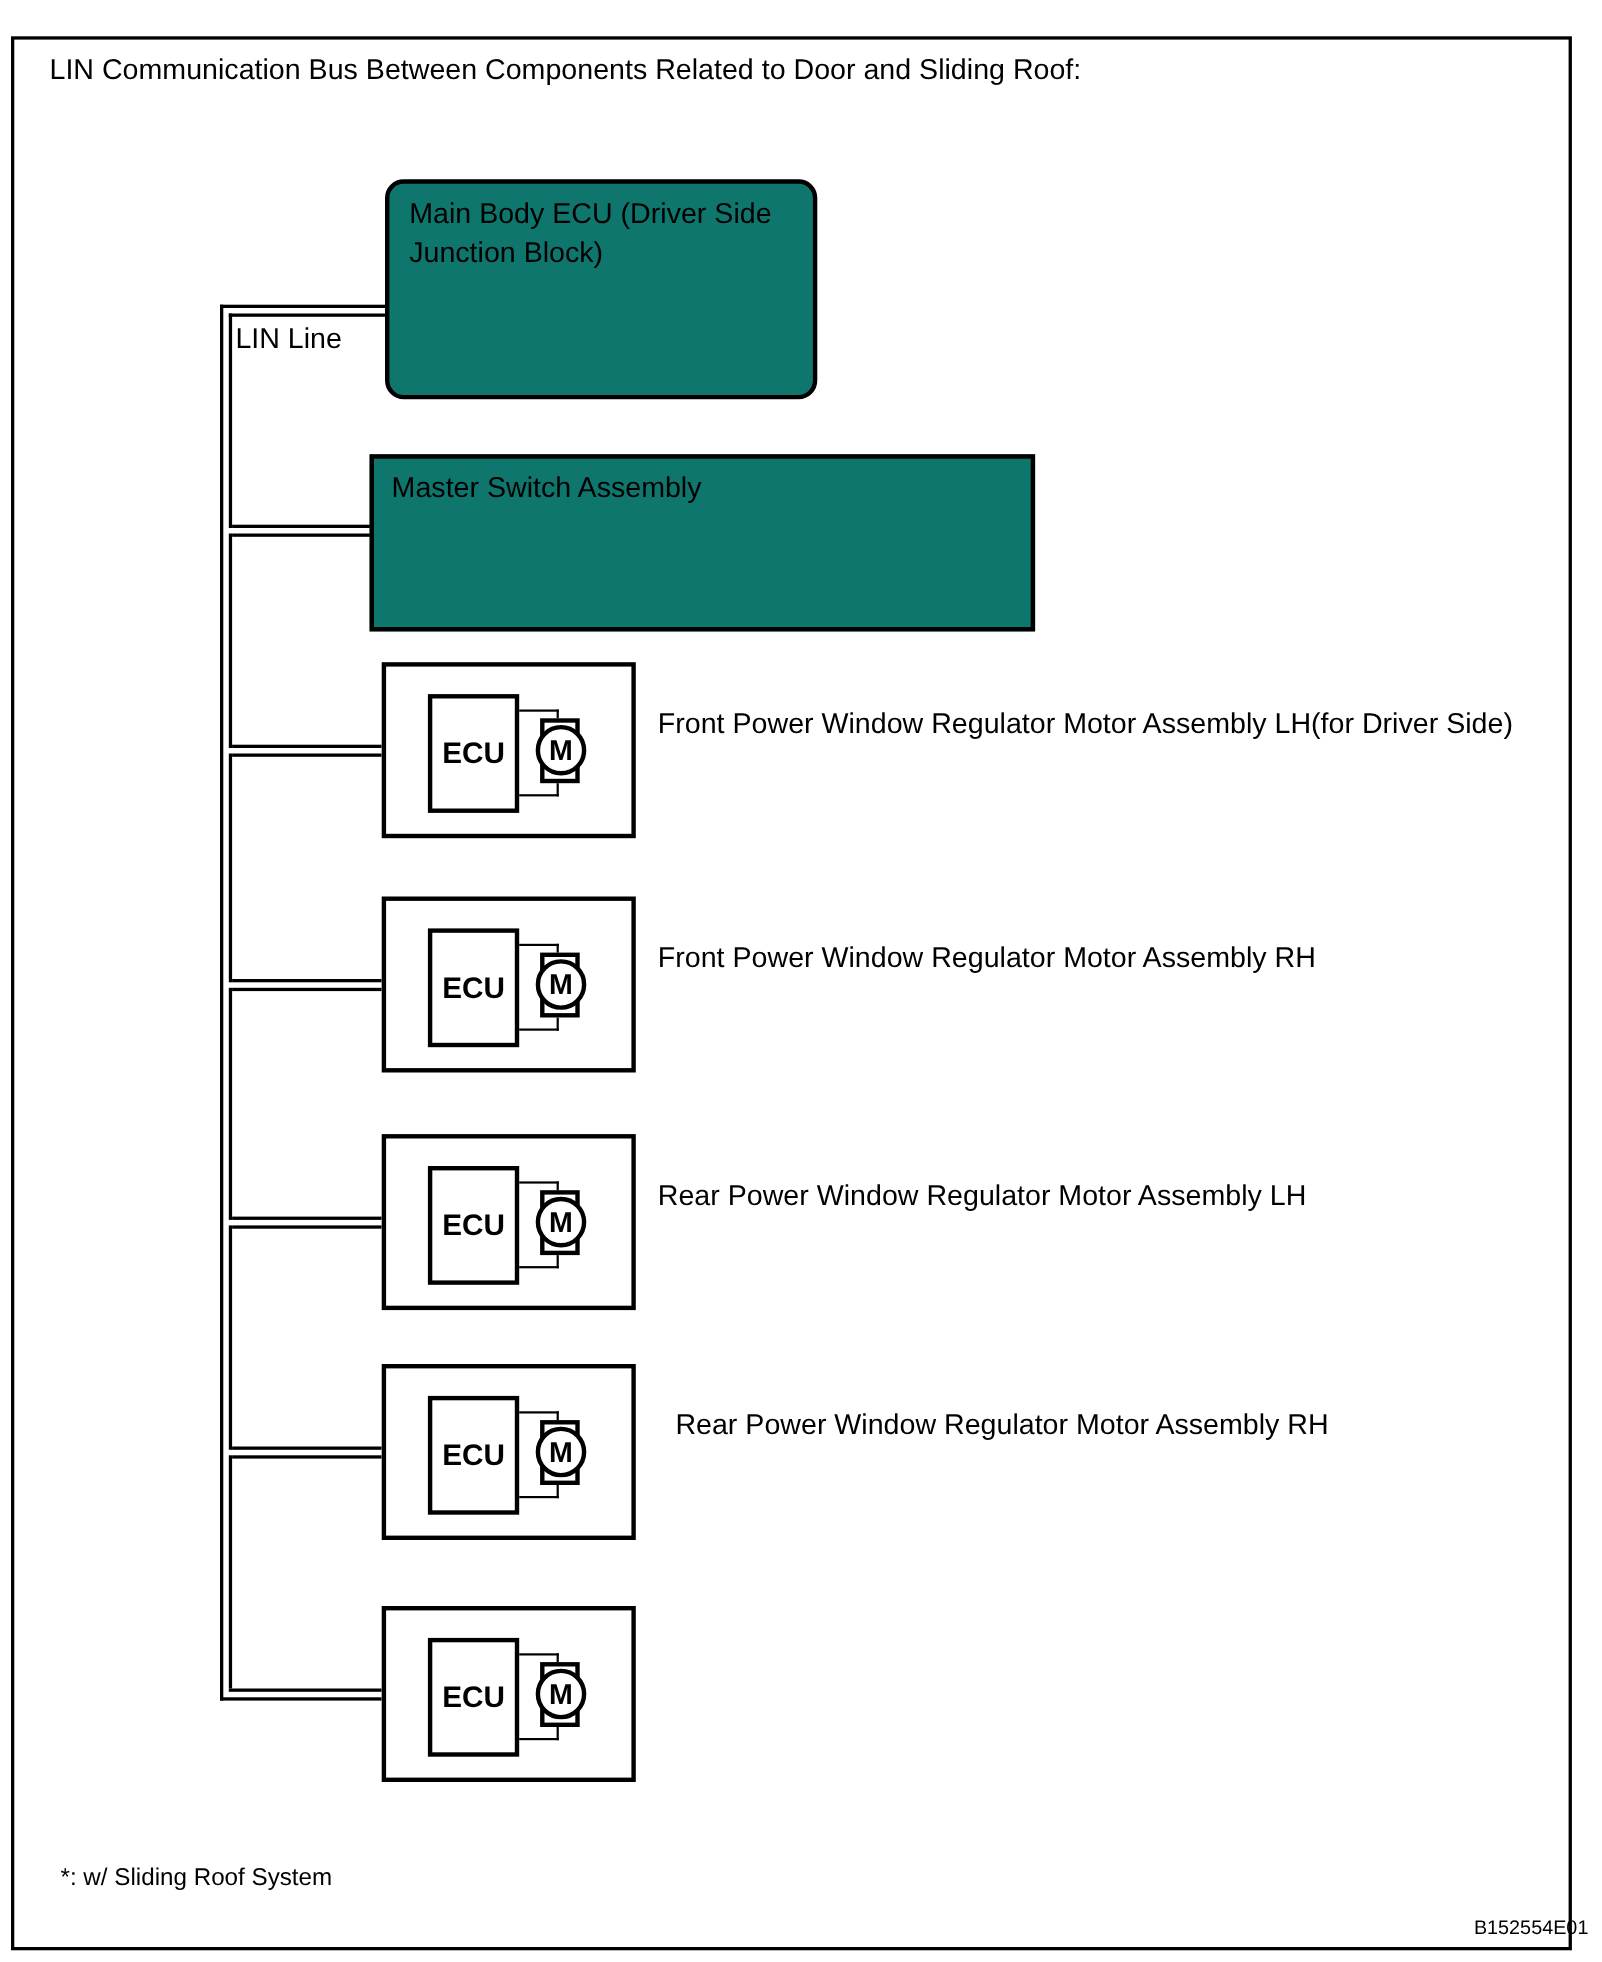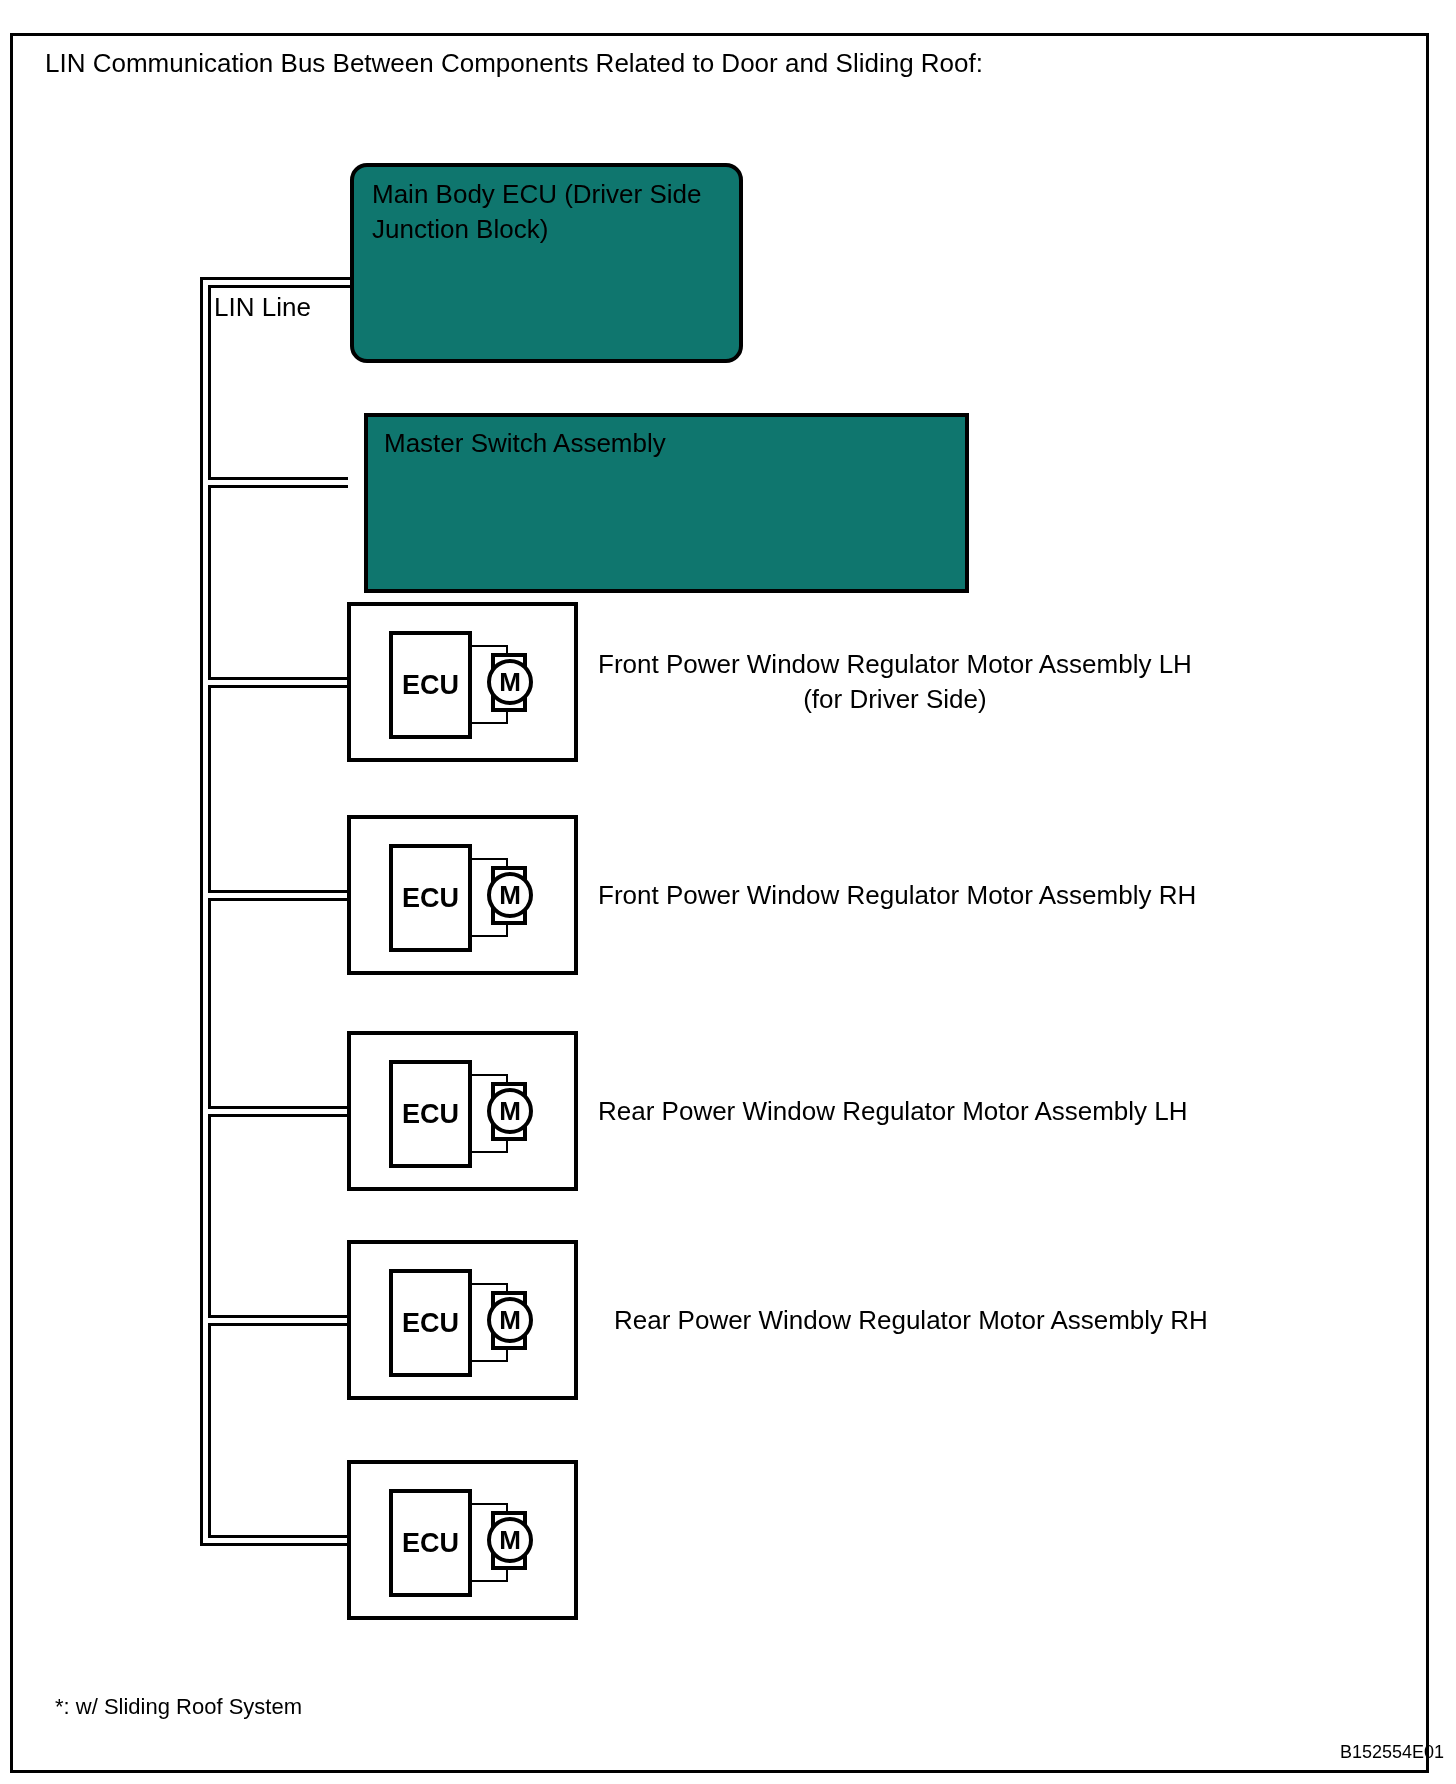--- a/index.html
+++ b/index.html
@@ -37,22 +37,22 @@
     line-height: 35px;
   }
   .main-body {
     left: 350px; top: 163px;
     width: 393px; height: 200px;
     border-radius: 17px;
     padding: 10px 18px;
   }
   .main-body .node-text { display: block; width: 330px; }
   .master {
-    left: 364px; top: 413px;
-    width: 605px; height: 180px;
+    left: 336px; top: 413px;
+    width: 605px; height: 161px;
     padding: 9px 16px;
   }
   .lin-label {
     position: absolute;
     left: 214px; top: 292px;
     font-size: 26px;
     white-space: nowrap;
   }
   .comp-box {
     position: absolute;
@@ -98,26 +98,25 @@
     box-sizing: border-box;
     background: #fff;
     display: flex; align-items: center; justify-content: center;
     font-size: 26px; font-weight: 700;
   }
   .comp-label {
     position: absolute;
     left: 598px;
     height: 84px;
     display: flex;
-    flex-direction: column;
+    flex-direction: row;
     justify-content: center;
     font-size: 26px;
     line-height: 35px;
     white-space: nowrap;
-    align-items: center;
   }
   .footnote {
     position: absolute;
     left: 55px; top: 1694px;
     font-size: 22px;
     white-space: nowrap;
   }
   .figure-code {
     position: absolute;
     right: 36px; top: 1742px;

